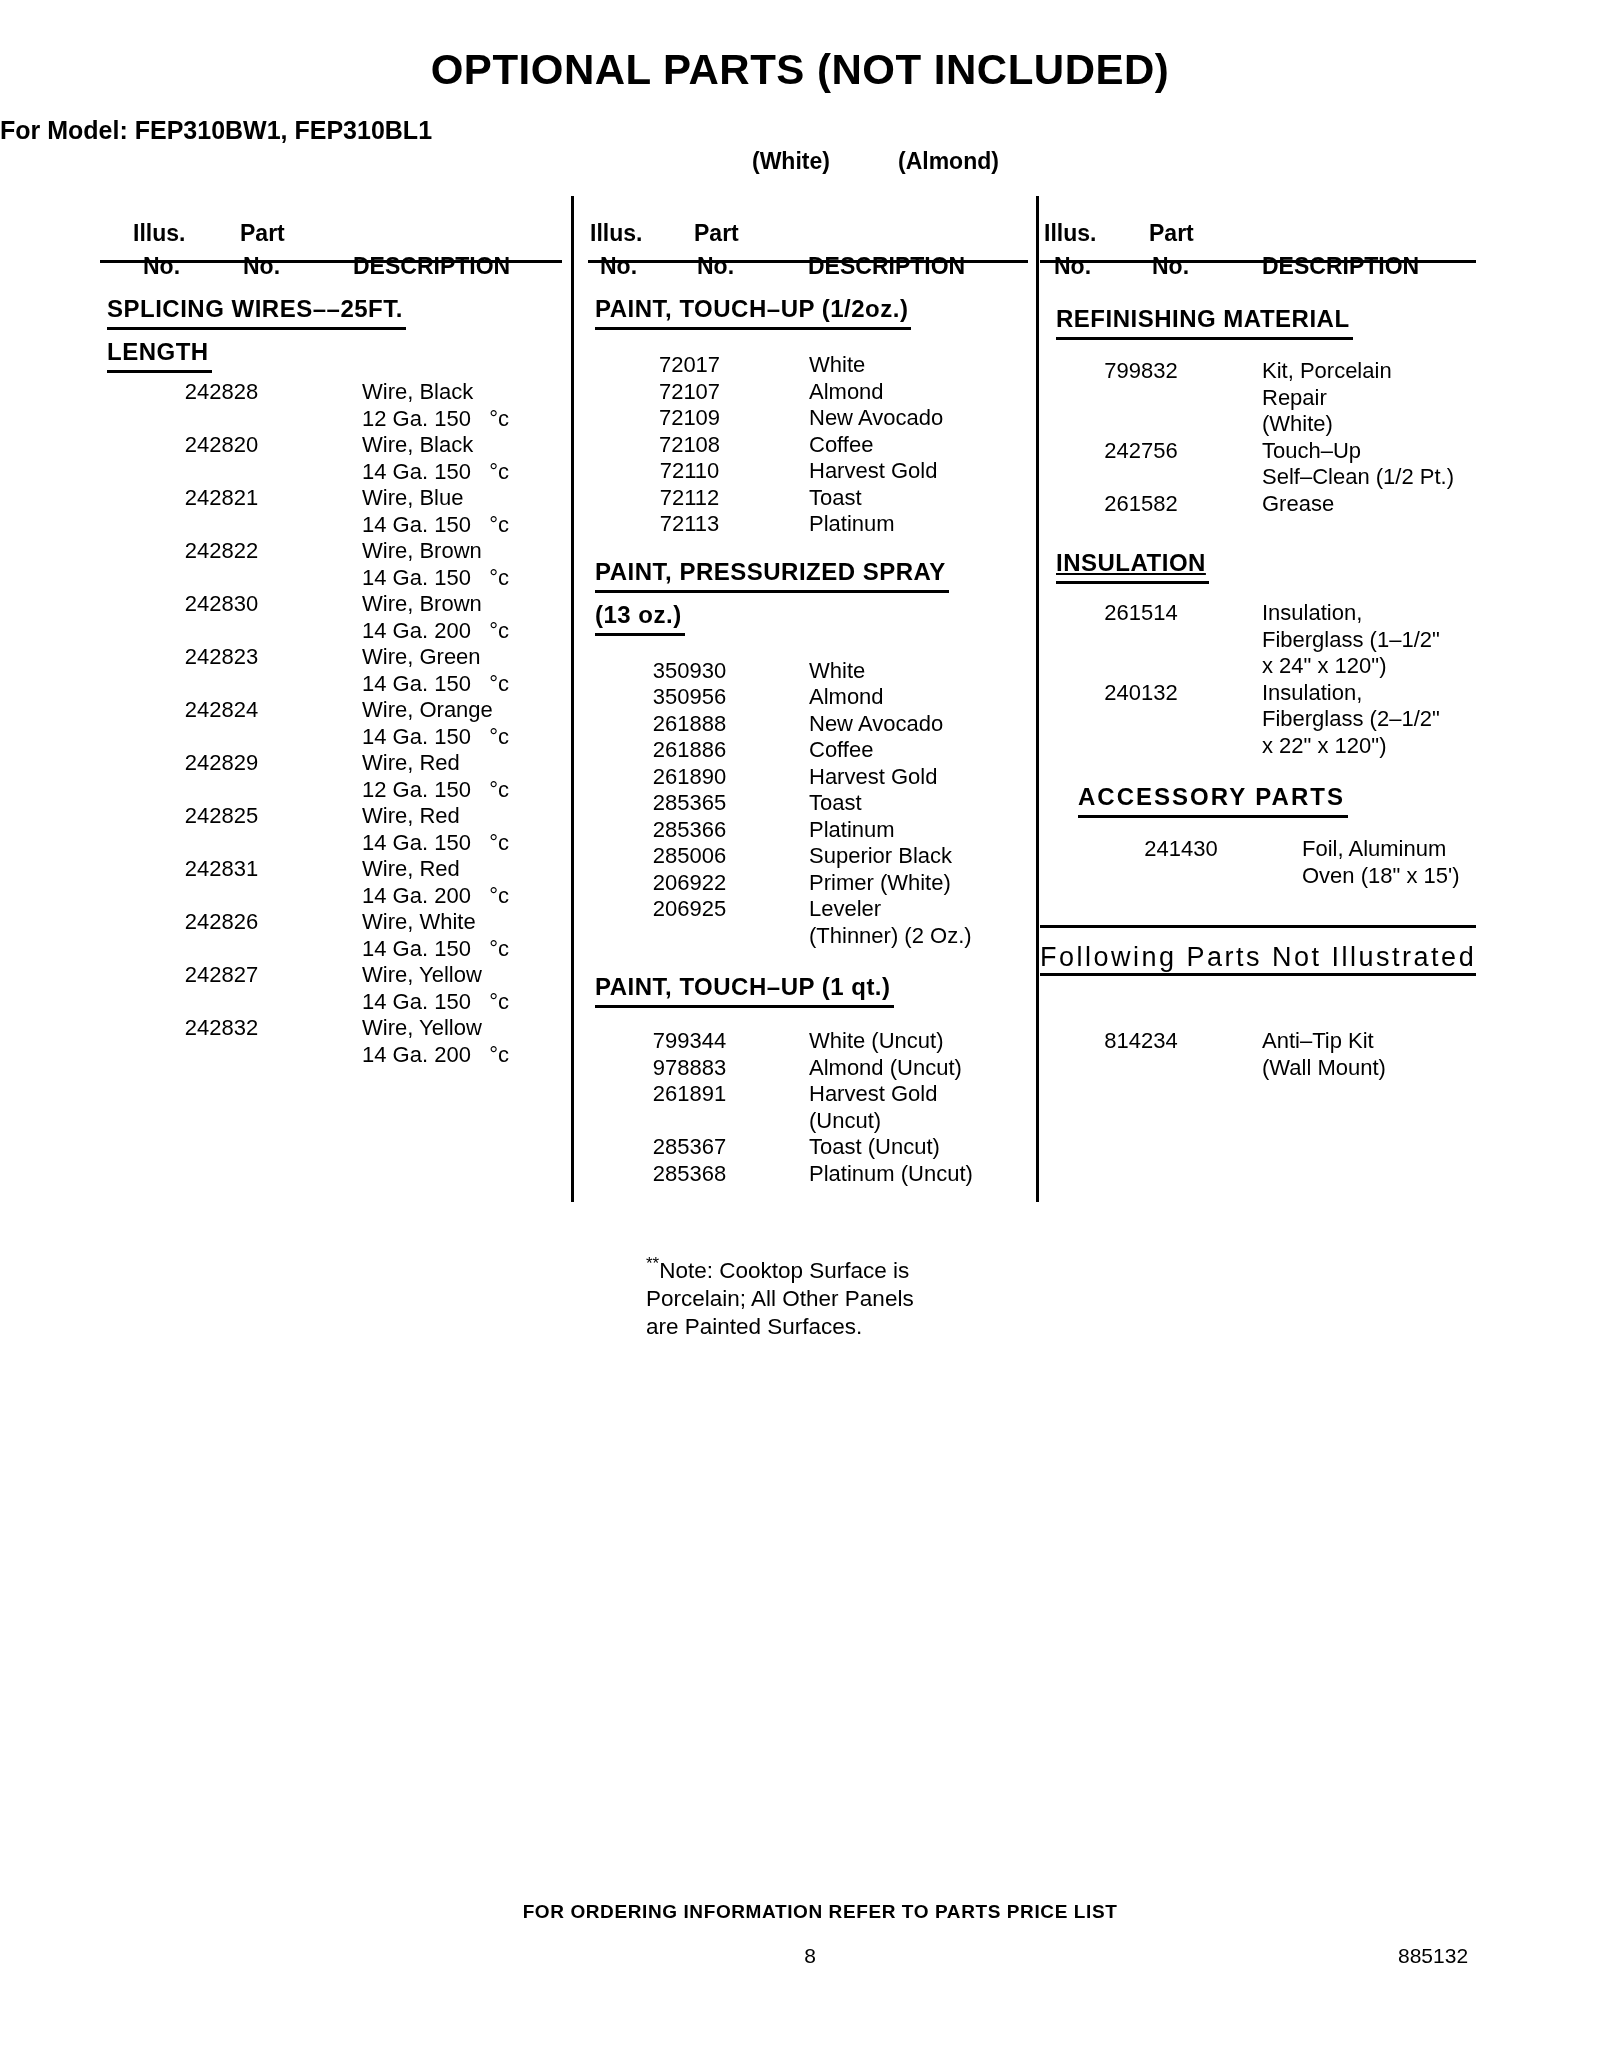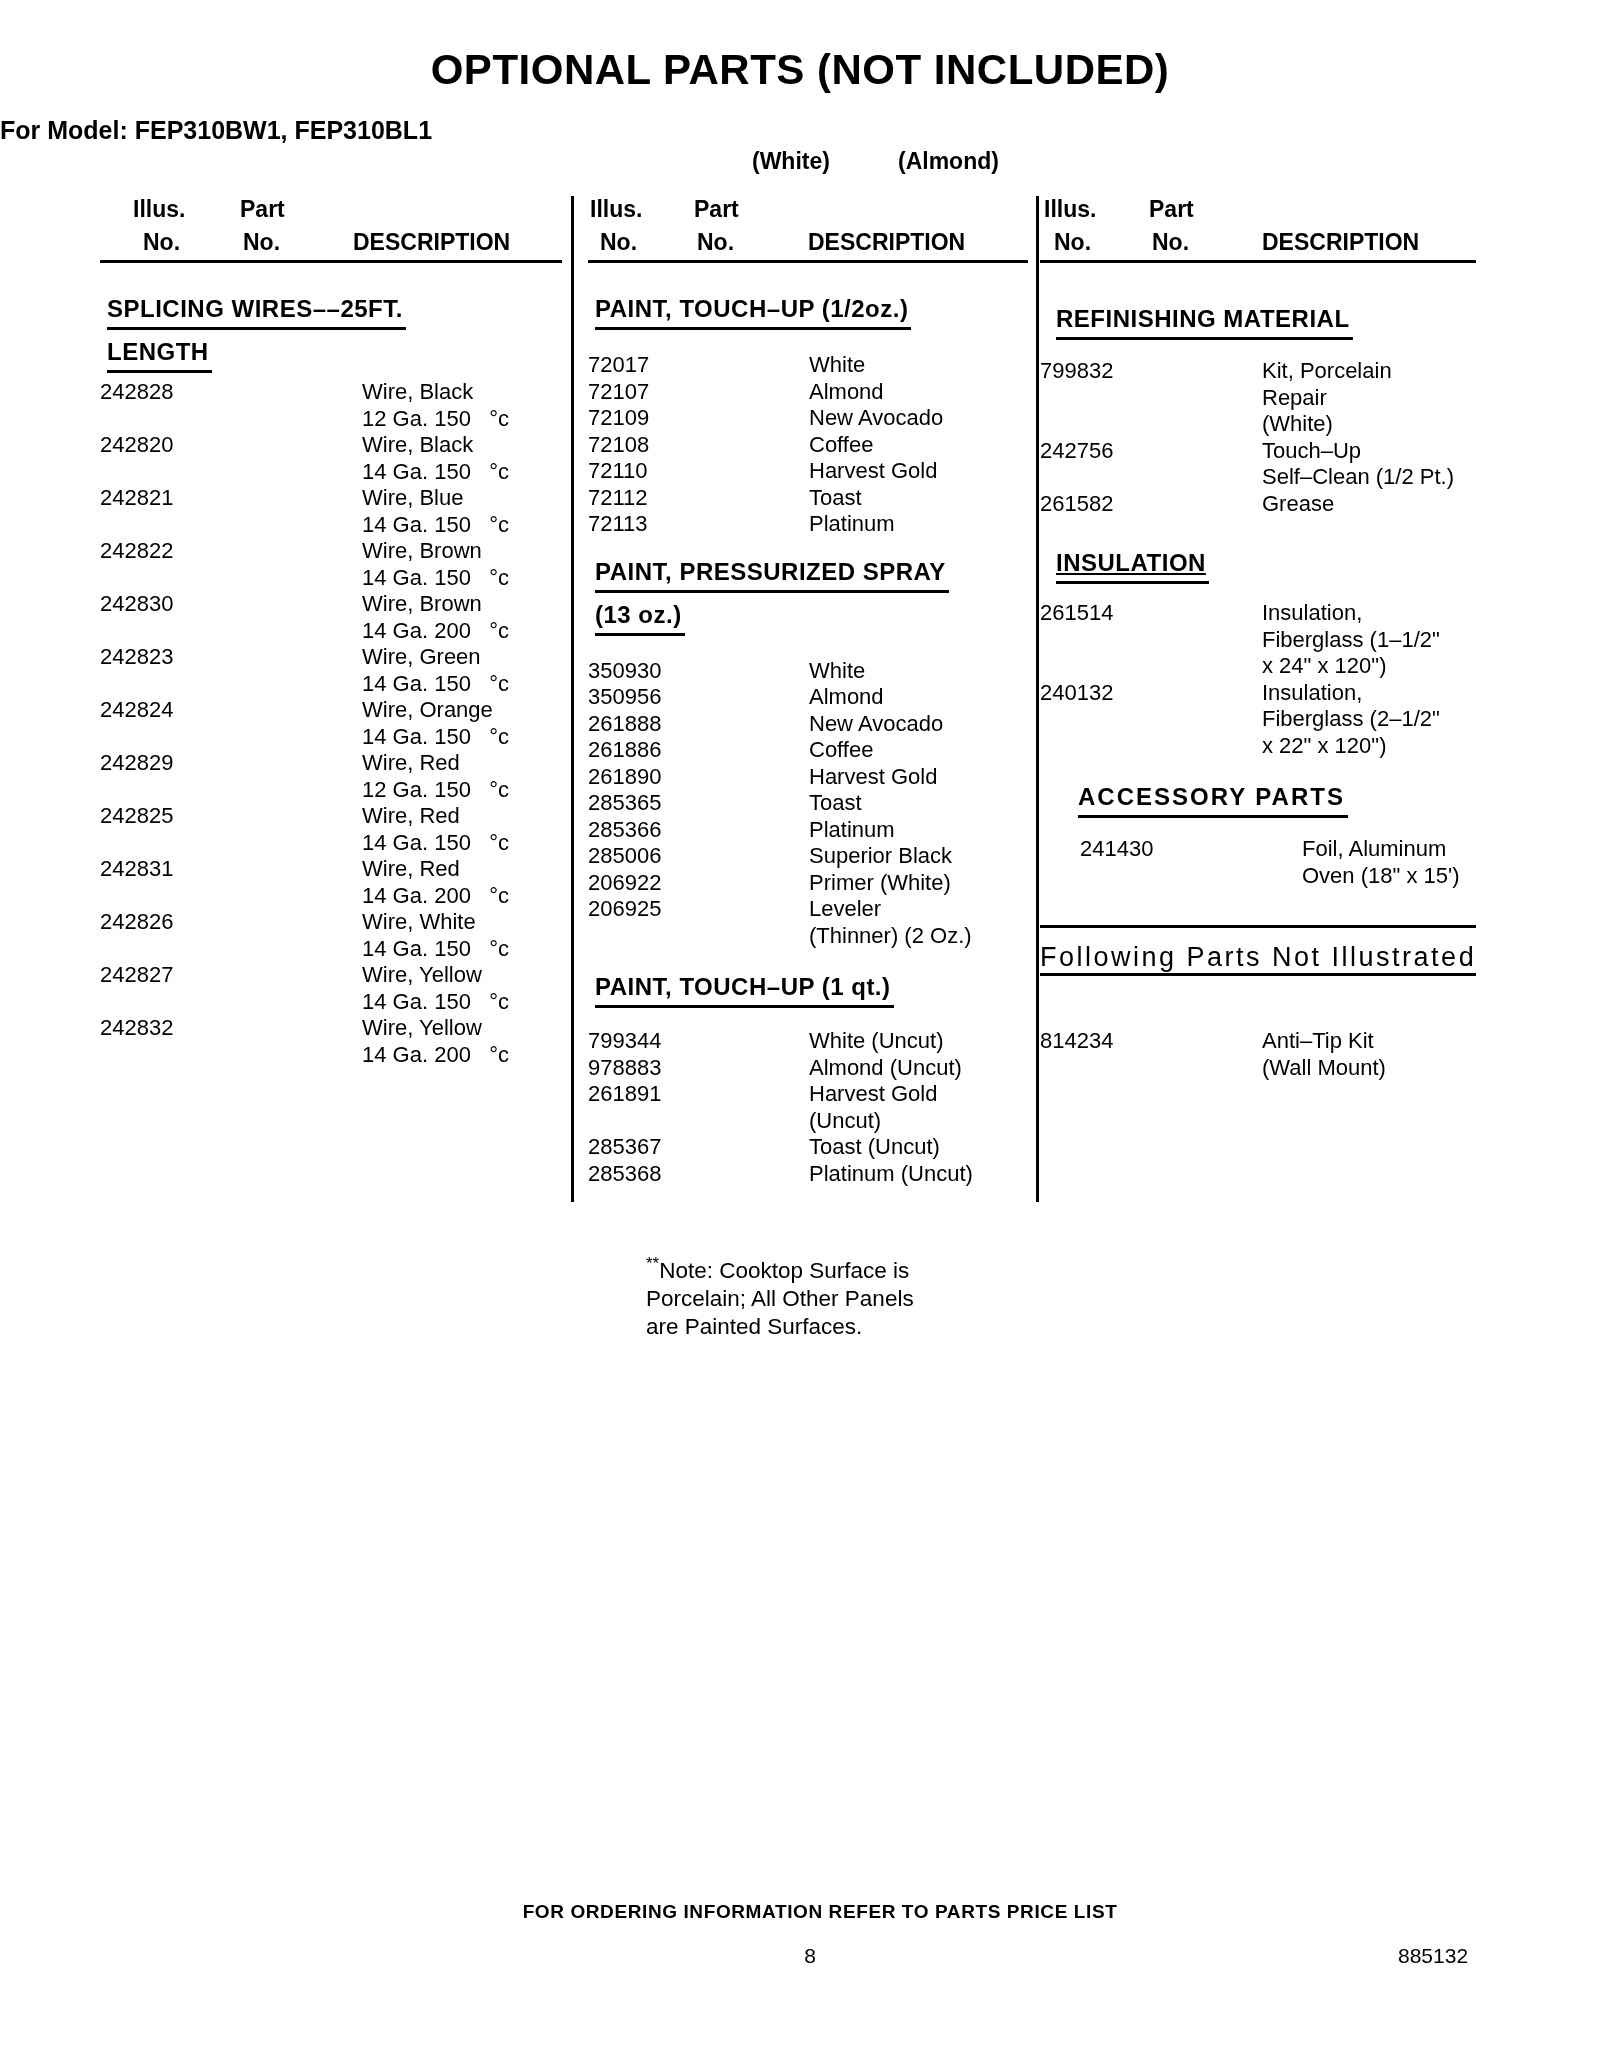--- a/index.html
+++ b/index.html
@@ -29,21 +29,21 @@
   .divider-2{left:1036px;}
 
   
   .col{position:absolute;top:196px;}
   .c1{left:100px;width:462px;}
   .c2{left:588px;width:440px;}
   .c3{left:1040px;width:436px;}
 
   .hdr{position:relative;height:64px;border-bottom:3px solid #000;
        font-size:23px;font-weight:bold;}
-  .hdr span{position:absolute;white-space:nowrap;}
+  .hdr span{position:absolute;white-space:nowrap;margin-top:24px;}
   .h-illus{top:0;} .h-part{top:0;} .h-no1{top:33px;} .h-no2{top:33px;} .h-desc{top:33px;}
   .c1 .h-illus{left:33px;} .c1 .h-no1{left:43px;} .c1 .h-part{left:140px;}
   .c1 .h-no2{left:143px;}  .c1 .h-desc{left:253px;}
   .c2 .h-illus{left:2px;}  .c2 .h-no1{left:12px;} .c2 .h-part{left:106px;}
   .c2 .h-no2{left:109px;}  .c2 .h-desc{left:220px;}
   .c3 .h-illus{left:4px;}  .c3 .h-no1{left:14px;} .c3 .h-part{left:109px;}
   .c3 .h-no2{left:112px;}  .c3 .h-desc{left:222px;}
 
   
   .sec-title{
@@ -53,21 +53,21 @@
   }
   .c3 .sec-title{margin-left:16px;}
   .sec-title.t2{margin-top:8px;}
   .sec-title.first{margin-top:32px;}
   .c3 .sec-title.first{margin-top:42px;}
   .sec-title.spaced{letter-spacing:2px;}
 
   
   .plist{font-size:22px;line-height:26.5px;}
   .row{display:flex;}
-  .pn{flex:0 0 auto;text-align:left;white-space:nowrap;}
+  .pn{flex:0 0 auto;text-align:center;white-space:nowrap;}
   .desc{white-space:pre-line;}
   .c1 .pn{width:243px;} .c1 .desc{margin-left:19px;width:195px;}
   .c2 .pn{width:203px;} .c2 .desc{margin-left:18px;width:215px;}
   .c3 .pn{width:202px;} .c3 .desc{margin-left:20px;width:210px;}
   .m-after-title{margin-top:6px;}
   .c2 .list-a{margin-top:22px;}
   .c2 .list-b{margin-top:22px;}
   .c2 .list-c{margin-top:20px;}
   .c3 .list-a{margin-top:18px;}
   .c3 .list-b{margin-top:16px;}

